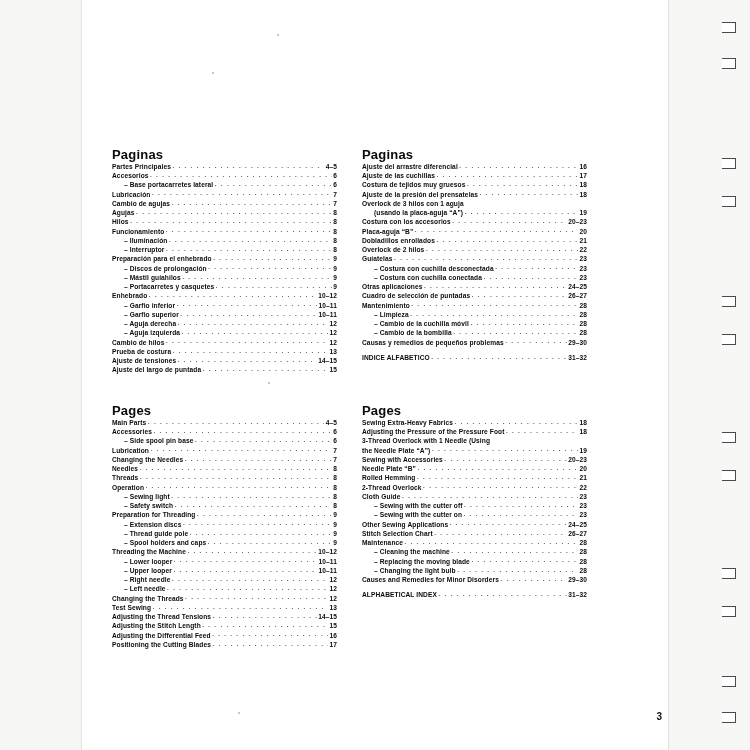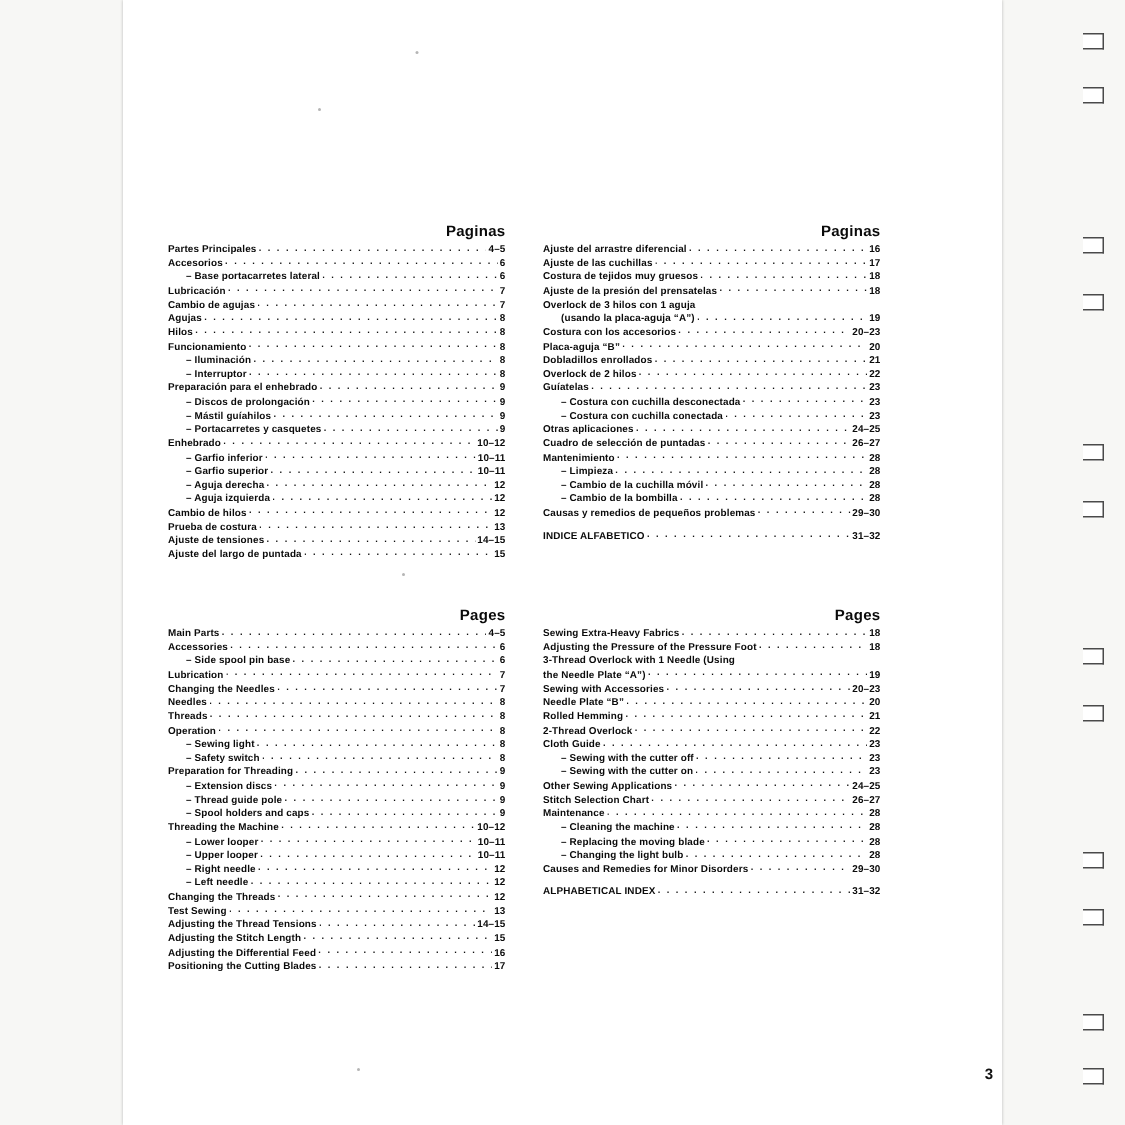--- a/index.html
+++ b/index.html
@@ -52,23 +52,22 @@
   .block {
     position: absolute;
     font-size: 6.6px;
     line-height: 9.25px;
     color: #0a0a0a;
     letter-spacing: 0.1px;
   }
   .col { width: 225px; }
 
   .heading {
-    text-align: right;
     font-weight: bold;
-    font-size: 10px;
+    font-size: 13px;
     margin-bottom: 2.5px;
     letter-spacing: 0.2px;
   }
 
   .entry {
     display: flex;
     align-items: flex-end;
     white-space: nowrap;
     height: 9.25px;
   }

